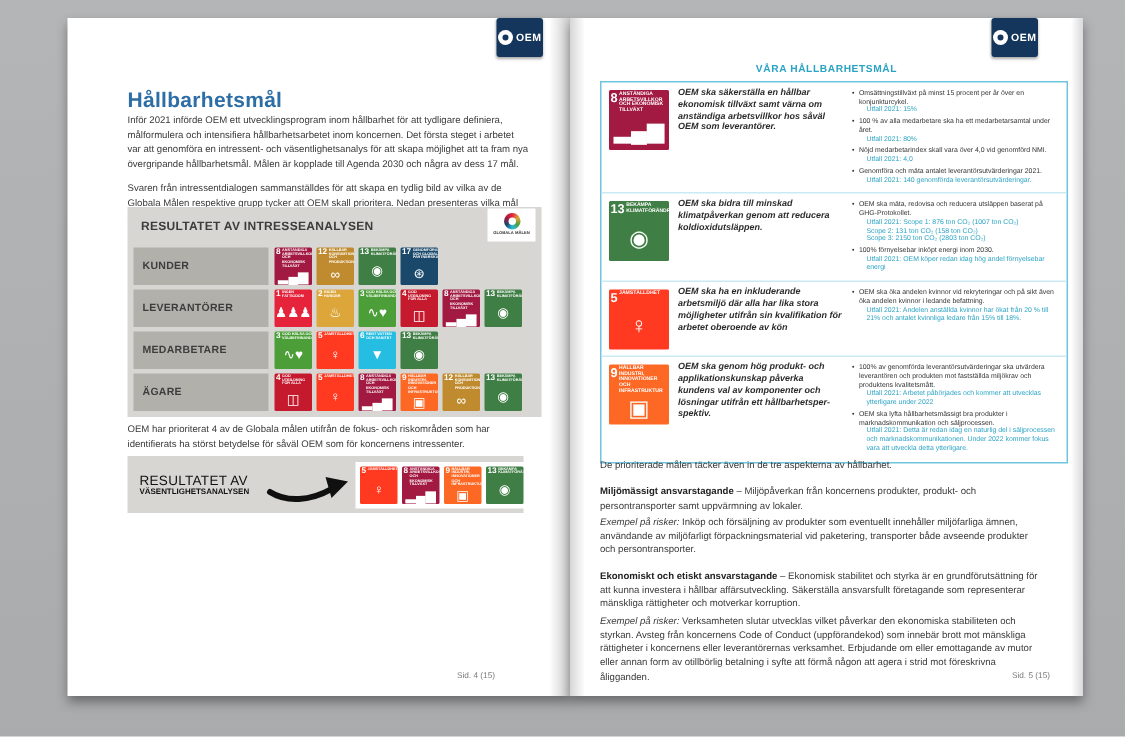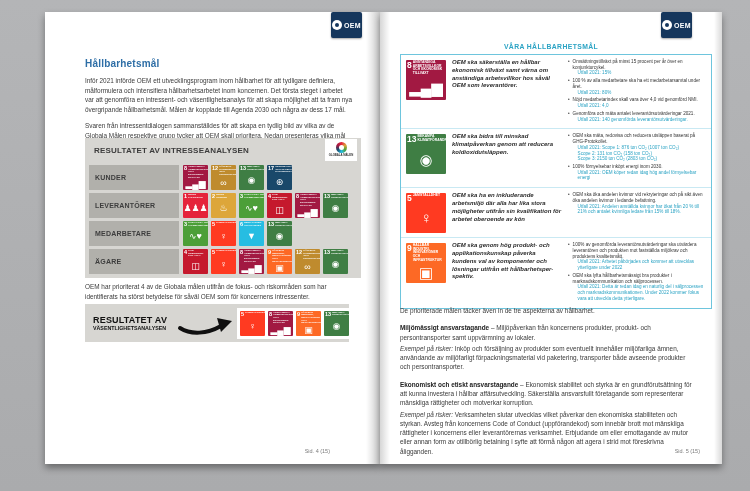--- a/index.html
+++ b/index.html
@@ -27,21 +27,21 @@
   
   .oem-logo{position:absolute;top:0;width:31px;height:26px;background:var(--navy);
     border-radius:2px;display:flex;align-items:center;justify-content:center;gap:2px;
     box-shadow:0 1px 2px rgba(0,0,0,.35);z-index:3;}
   .oem-emblem{width:10px;height:10px;background:#fff;border-radius:50%;position:relative;flex:0 0 auto;}
   .oem-emblem::after{content:"";position:absolute;left:3px;top:3px;width:4px;height:4px;background:var(--navy);border-radius:50%;}
   .oem-text{color:#fff;font-size:7px;font-weight:bold;letter-spacing:.3px;}
   .logo-left{right:18px;} .logo-right{right:30px;}
 
   
-  .lheading{position:absolute;left:40px;top:46px;margin:0;font-size:10px;
+  .lheading{position:absolute;left:40px;top:46px;margin:0;font-size:14px;
     color:var(--heading-blue);letter-spacing:.2px;}
   .lintro{position:absolute;left:40px;top:64px;width:268px;font-size:6.4px;line-height:1.5;}
   .lintro p{margin:0 0 7px 0;}
 
   .itable{position:absolute;left:40px;top:126px;width:276px;background:var(--panel);padding:0 4px 4px 4px;}
   .itable-header{display:flex;align-items:center;justify-content:space-between;height:24px;padding-left:5px;}
   .itable-header .txt{font-size:8px;font-weight:bold;color:#3c3c3c;letter-spacing:.2px;}
   .gm-box{background:#fff;width:32px;height:22px;display:flex;flex-direction:column;
     align-items:center;justify-content:center;gap:1px;}
   .gm-ring{width:11px;height:11px;border-radius:50%;position:relative;
@@ -68,21 +68,21 @@
   .sdg.lg{width:40px;height:40px;}
   .sdg.lg .num{font-size:8.5px;line-height:8.5px;}
   .sdg.lg .ttl{font-size:3.4px;line-height:3.6px;}
   .sdg.lg .gly{font-size:15px;}
 
   .lpara3{position:absolute;left:40px;top:270px;width:268px;font-size:6.4px;line-height:1.5;margin:0;}
 
   .mstrip{position:absolute;left:40px;top:292px;width:264px;height:38px;background:var(--panel);
     display:flex;align-items:center;}
   .mtitle{margin-left:8px;width:84px;flex:0 0 auto;}
-  .mtitle .l1{font-size:9px;font-weight:700;color:#111;line-height:9px;letter-spacing:.2px;}
+  .mtitle .l1{font-size:9px;font-weight:400;color:#111;line-height:9px;letter-spacing:.2px;}
   .mtitle .l2{font-size:5.3px;font-weight:800;color:#111;line-height:6px;}
   .marrow{margin-top:8px;flex:0 0 auto;}
   .mbox{background:#fff;padding:3px;display:flex;gap:3px;margin-left:2px;}
 
   .pagenum{position:absolute;font-size:5.5px;color:#7b7b7b;}
   .pn-left{top:436px;right:50px;}
   .pn-right{top:436px;right:22px;}
 
   
   .rtitle{position:absolute;top:31px;left:0;width:100%;text-align:center;font-size:6.8px;

